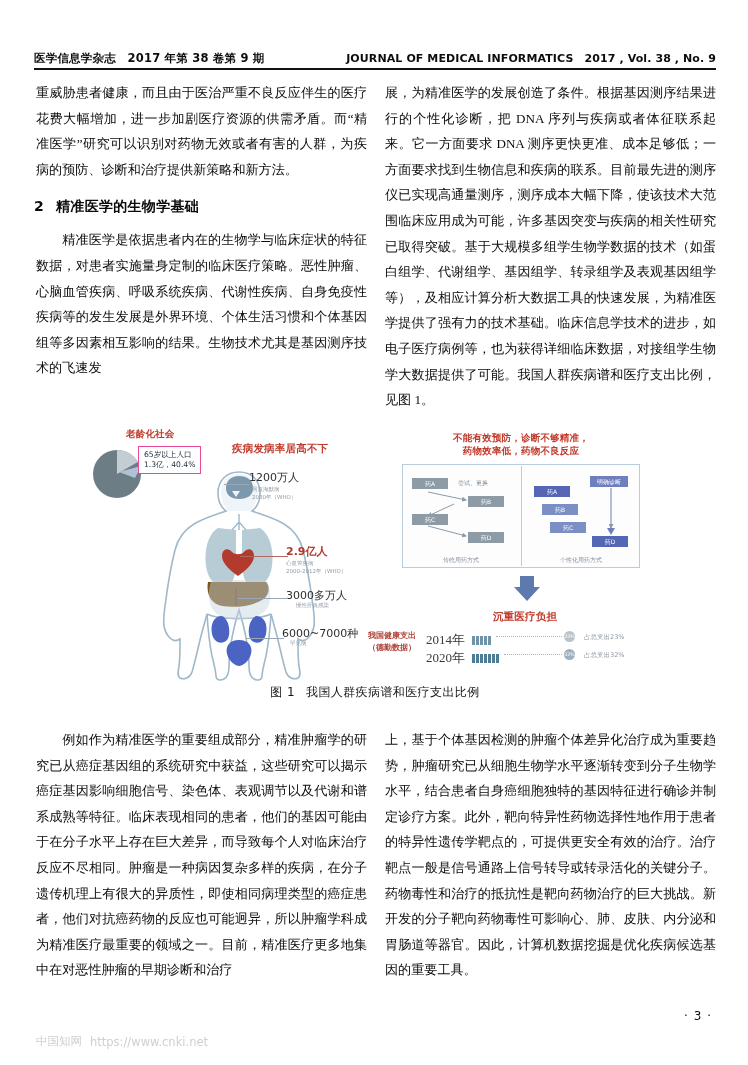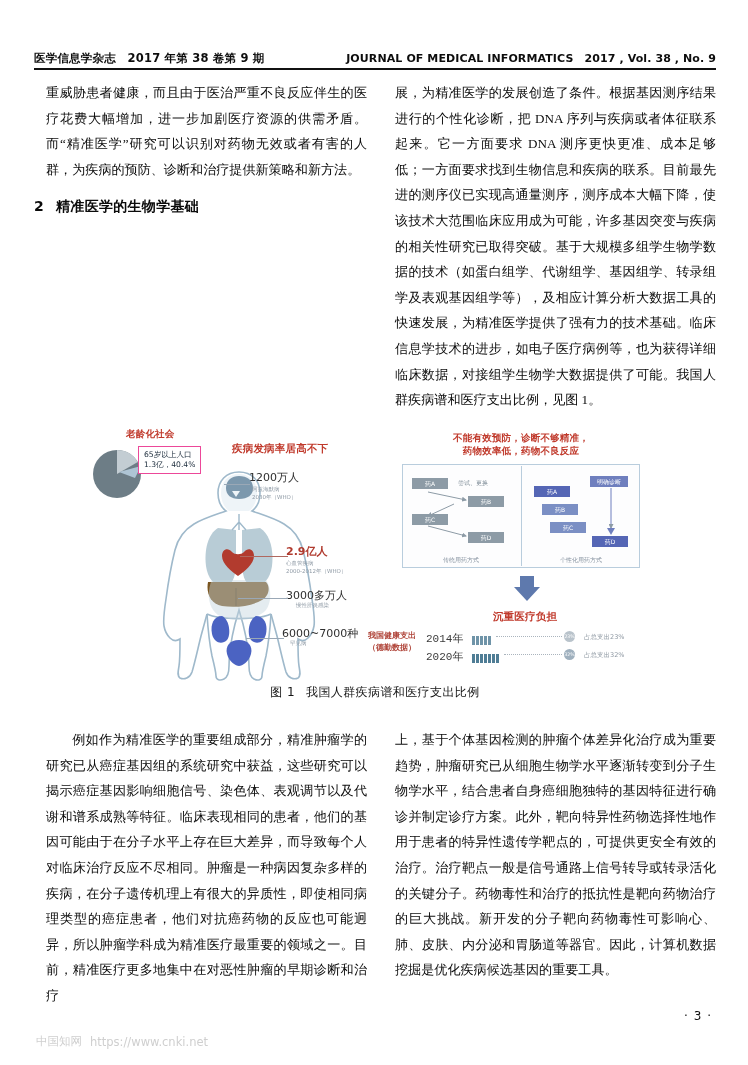--- a/index.html
+++ b/index.html
@@ -63,21 +63,21 @@
     width: 333px;
     font-size: 13.1px;
     line-height: 25.6px;
     text-align: justify;
     text-justify: inter-ideograph;
     color: #0b0b0b;
   }
   .col-left  { left: 34px; }
   .col-right { left: 383px; }
 
-  .para { margin: 0 0 0 12px; }
+  .para { margin: 0 0 0 2px; }
   .para.indent { text-indent: 2em; }
 
   h2.section-head {
     font-family: "DejaVu Sans", sans-serif;
     font-size: 14px;
     font-weight: bold;
     margin: 14px 0 11px 0;
     line-height: 20px;
     letter-spacing: 0.3px;
   }
@@ -193,22 +193,22 @@
   .spend-label {
     font-family: "DejaVu Sans", sans-serif;
     font-size: 8px;
     color: #b0453a;
     font-weight: bold;
     line-height: 12px;
     text-align: right;
     white-space: nowrap;
   }
   .spend-year {
-    font-family: Liberation Mono, monospace;
-    font-size: 11px;
+    font-family: Liberation Serif, serif;
+    font-size: 13px;
     color: #3b3b3b;
     white-space: nowrap;
   }
   .spend-pct {
     font-family: "DejaVu Sans", sans-serif;
     font-size: 6.5px;
     color: #8e98a2;
     white-space: nowrap;
   }
   .bar-seg { display: inline-block; width: 2.6px; height: 9px; background: #6f94a8; margin-right: 1.4px; }
@@ -251,20 +251,21 @@
     <div class="masthead-left">医学信息学杂志　2017 年第 38 卷第 9 期</div>
     <div class="masthead-right">JOURNAL OF MEDICAL INFORMATICS　2017 , Vol. 38 , No. 9</div>
   </div>
   <div class="rule"></div>
 
   <div class="col col-left" style="top:80px; height:330px;">
     <p class="para">重威胁患者健康，而且由于医治严重不良反应伴生的医疗花费大幅增加，进一步加剧医疗资源的供需矛盾。而“精准医学”研究可以识别对药物无效或者有害的人群，为疾病的预防、诊断和治疗提供新策略和新方法。</p>
     <h2 class="section-head">
       <span class="num">2</span><span>精准医学的生物学基础</span>
     </h2>
+    <p class="para indent">精准医学是依据患者内在的生物学与临床症状的特征数据，对患者实施量身定制的临床医疗策略。恶性肿瘤、心脑血管疾病、呼吸系统疾病、代谢性疾病、自身免疫性疾病等的发生发展是外界环境、个体生活习惯和个体基因组等多因素相互影响的结果。生物技术尤其是基因测序技术的飞速发</p>
   </div>
 
   <div class="col col-right" style="top:80px; height:330px;">
     <p class="para">展，为精准医学的发展创造了条件。根据基因测序结果进行的个性化诊断，把 DNA 序列与疾病或者体征联系起来。它一方面要求 DNA 测序更快更准、成本足够低；一方面要求找到生物信息和疾病的联系。目前最先进的测序仪已实现高通量测序，测序成本大幅下降，使该技术大范围临床应用成为可能，许多基因突变与疾病的相关性研究已取得突破。基于大规模多组学生物学数据的技术（如蛋白组学、代谢组学、基因组学、转录组学及表观基因组学等），及相应计算分析大数据工具的快速发展，为精准医学提供了强有力的技术基础。临床信息学技术的进步，如电子医疗病例等，也为获得详细临床数据，对接组学生物学大数据提供了可能。我国人群疾病谱和医疗支出比例，见图 1。</p>
   </div>
 
   <div class="figure">
     <div class="fig-canvas">
 
       <div class="fx fig-title-red" style="left:92px; top:8px;">老龄化社会</div>

